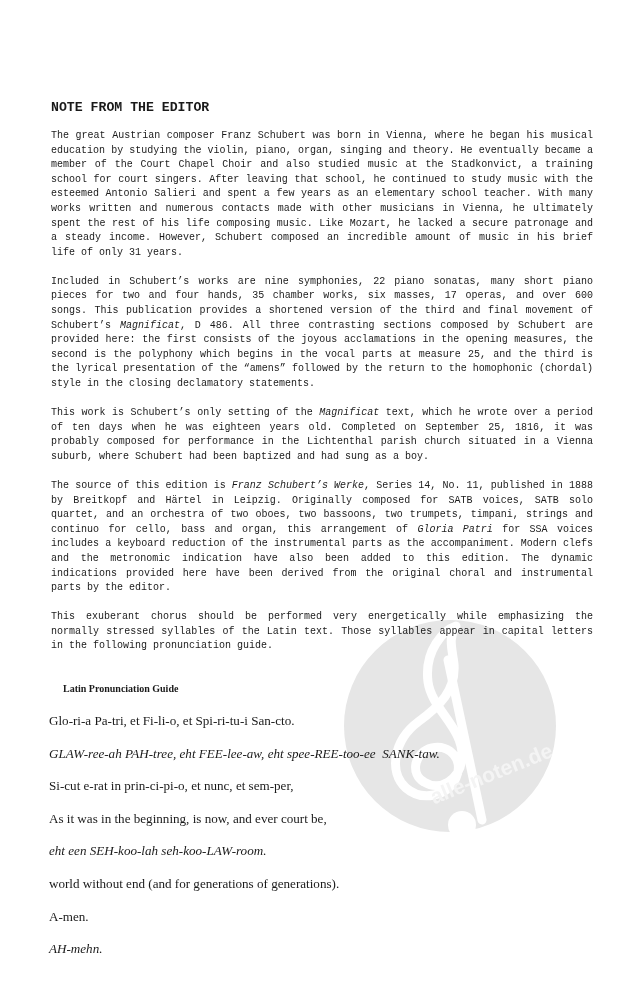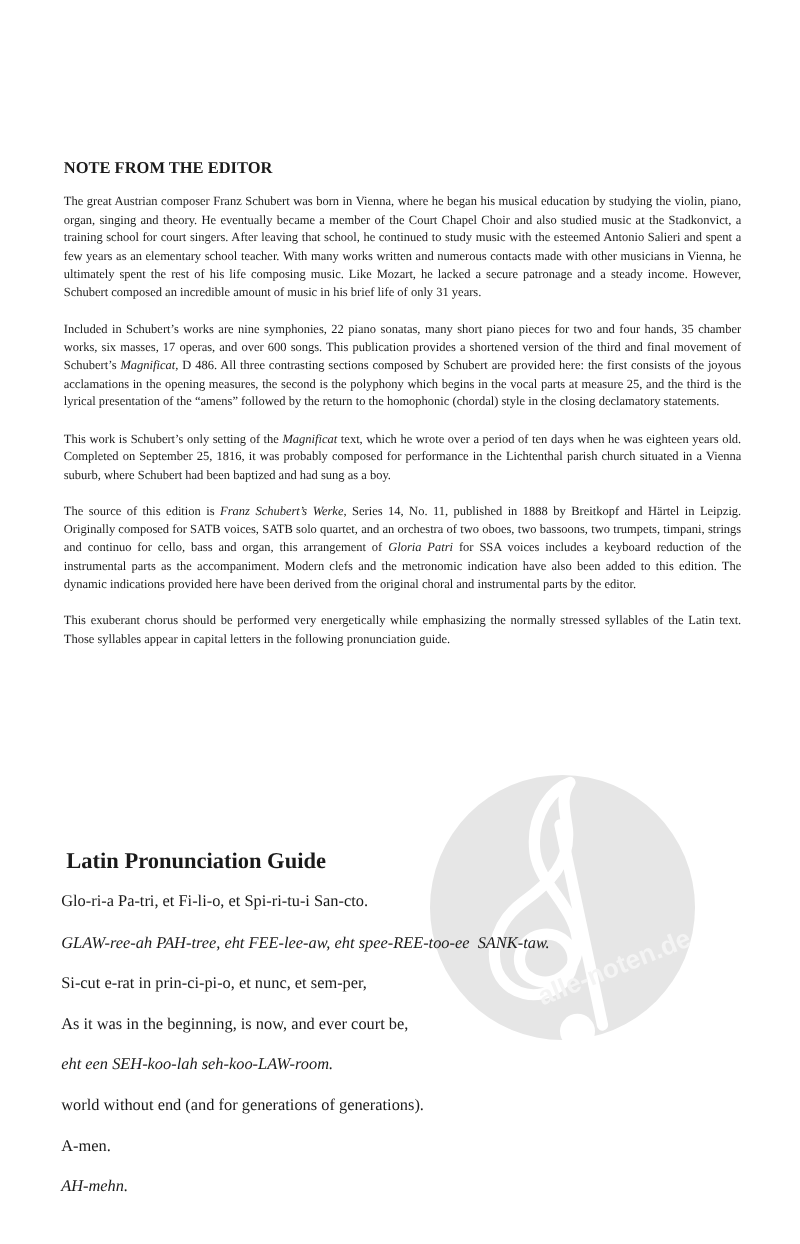--- a/index.html
+++ b/index.html
@@ -19,23 +19,24 @@
       position: absolute;
       left: 344px;
       top: 620px;
       width: 212px;
       height: 212px;
       z-index: 0;
     }
     .page {
       position: absolute;
       left: 51px;
-      top: 126px;
+      top: 100px;
       width: 542px;
       z-index: 1;
+      font-family: Liberation Mono, monospace;
     }
     .heading {
       font-weight: bold;
       font-size: 13.2px;
       line-height: 15px;
       margin: 0 0 14px 0;
     }
     .para {
       font-size: 10px;
       line-height: 14.6px;
@@ -46,23 +47,23 @@
     .para i { font-style: italic; }
     .guide {
       position: absolute;
       left: 49px;
       top: 681px;
       width: 420px;
       z-index: 1;
     }
     .guide-title {
       font-weight: bold;
-      font-size: 18px;
+      font-size: 10px;
       line-height: 15px;
-      margin: 0 0 14px 4px;
+      margin: 0 0 14px 14px;
     }
     .verse {
       margin: 0 0 14.5px 0;
       font-size: 13.1px;
       line-height: 14.6px;
     }
     .verse div { white-space: pre; margin-top: 18px; }
     .verse .phon { font-style: italic; }
   </style>
 </head>

